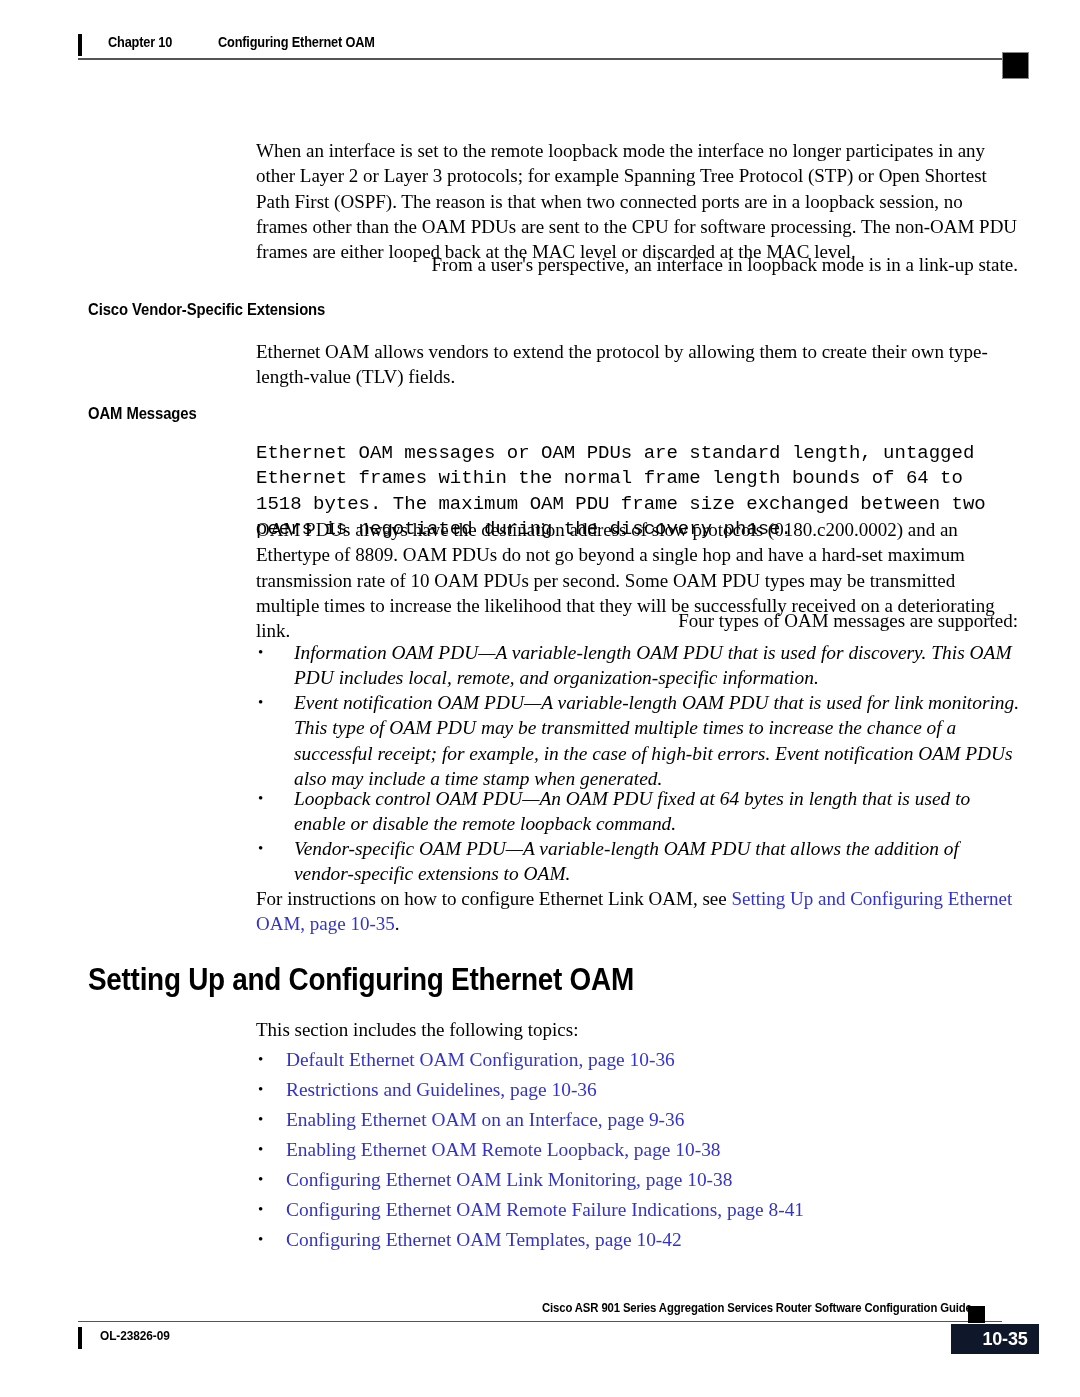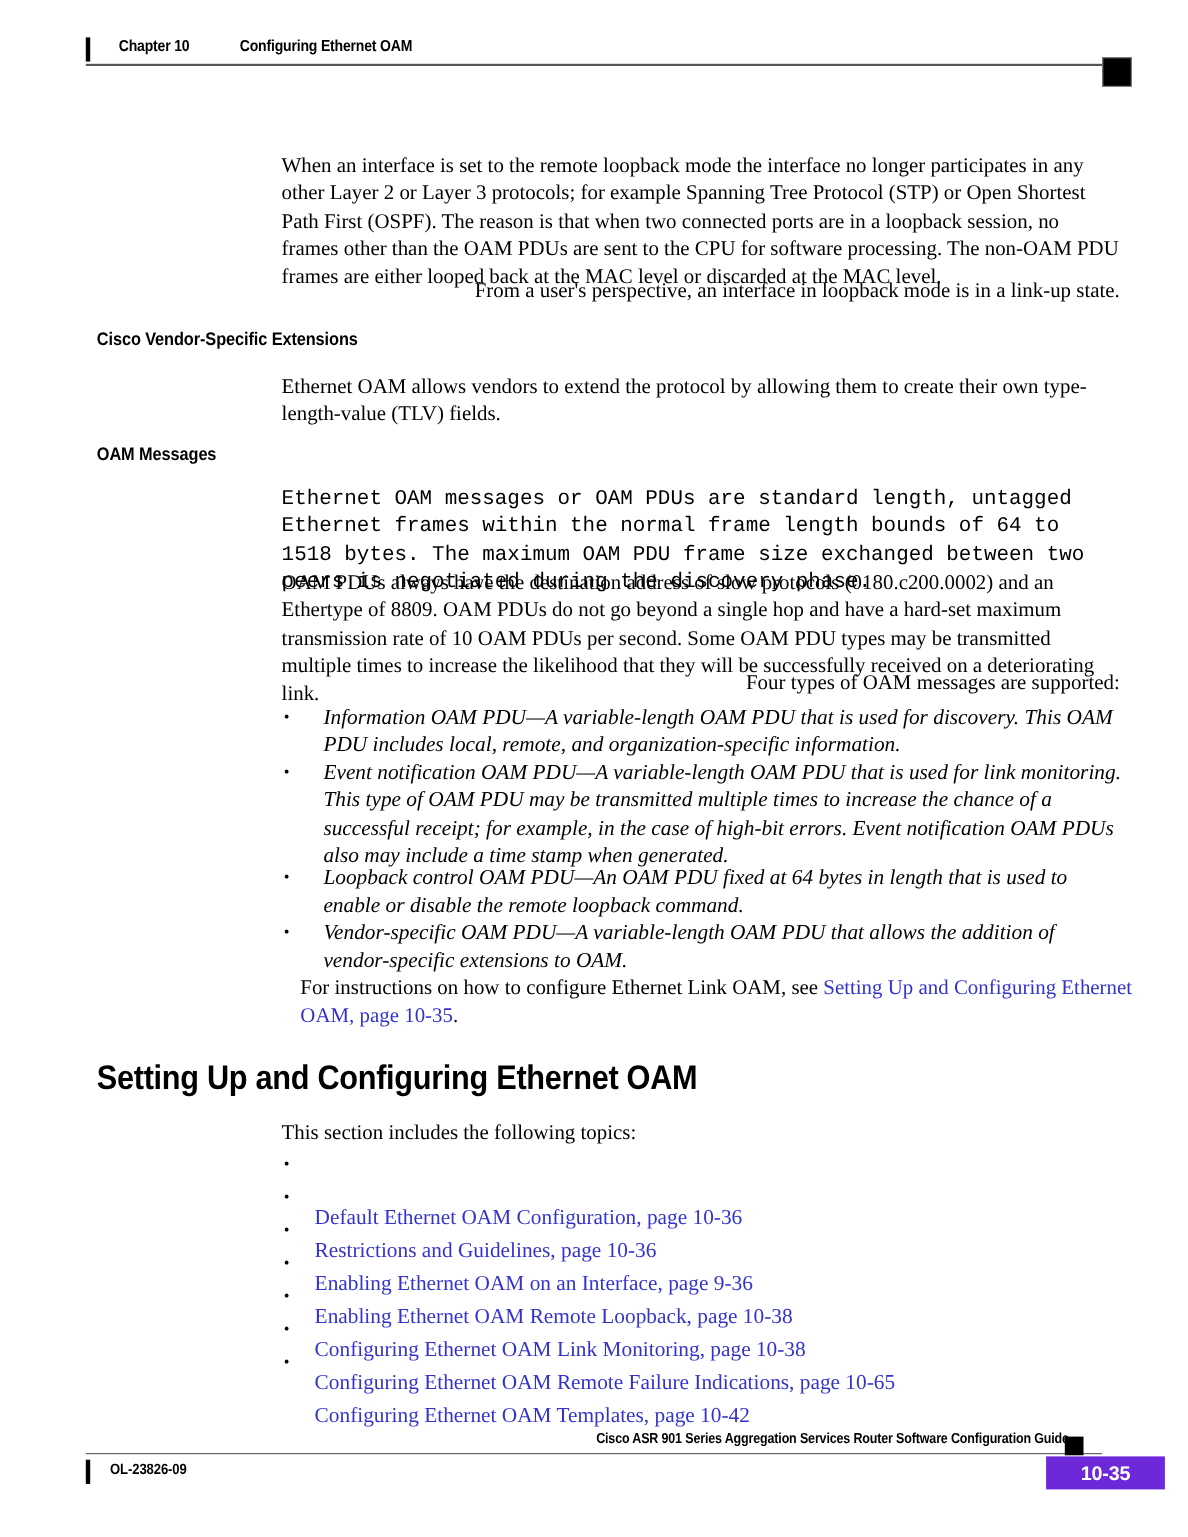--- a/index.html
+++ b/index.html
@@ -148,21 +148,20 @@
     left: 0;
     top: 0;
     width: 28px;
     font-size: 15px;
     color: #000;
     line-height: 25px;
   }
   .toc-row .btext {
     display: block;
     margin-left: 28px;
-    margin-top: 48px;
   }
 
   
   .page-footer {
     position: absolute;
     left: 78px;
     top: 1300px;
     width: 924px;
     height: 70px;
   }
@@ -211,23 +210,23 @@
     left: 890px;
     top: 6px;
     width: 17px;
     height: 17px;
     background: #000;
   }
   .footer-pagebox {
     position: absolute;
     left: 873px;
     top: 24px;
-    width: 108px;
+    width: 88px;
     height: 30px;
-    background: #6d28d9;
+    background: #0f172a;
     text-decoration: underline;
   }
   .footer-pagenum {
     position: absolute;
     left: 0;
     top: 0;
     width: 108px;
     height: 30px;
     line-height: 30px;
     text-align: center;
@@ -280,21 +279,21 @@
   <div class="bullet-row" style="top:786px;">
     <span class="bdot">•</span>
     <span class="btext">Loopback control OAM PDU—An OAM PDU fixed at 64 bytes in length that is used to enable or disable the remote loopback command.</span>
   </div>
 
   <div class="bullet-row" style="top:836px;">
     <span class="bdot">•</span>
     <span class="btext">Vendor-specific OAM PDU—A variable-length OAM PDU that allows the addition of vendor-specific extensions to OAM.</span>
   </div>
 
-  <div class="para" style="top:886px;margin-left:17px;"><span>For instructions on how to configure Ethernet Link OAM, see </span><span class="link">Setting Up and Configuring Ethernet OAM, page 10-35</span><span>.</span></div>
+  <div class="para" style="top:886px;"><span>For instructions on how to configure Ethernet Link OAM, see </span><span class="link">Setting Up and Configuring Ethernet OAM, page 10-35</span><span>.</span></div>
 
   <div class="h1" style="top:962px;">Setting Up and Configuring Ethernet OAM</div>
 
   <div class="para" style="top:1017px;">This section includes the following topics:</div>
 
   <div class="toc-row" style="top:1047px;">
     <span class="bdot">•</span>
     <span class="btext">Default Ethernet OAM Configuration, page 10-36</span>
   </div>
 
@@ -313,21 +312,21 @@
     <span class="btext">Enabling Ethernet OAM Remote Loopback, page 10-38</span>
   </div>
 
   <div class="toc-row" style="top:1167px;">
     <span class="bdot">•</span>
     <span class="btext">Configuring Ethernet OAM Link Monitoring, page 10-38</span>
   </div>
 
   <div class="toc-row" style="top:1197px;">
     <span class="bdot">•</span>
-    <span class="btext">Configuring Ethernet OAM Remote Failure Indications, page 10-65</span>
+    <span class="btext">Configuring Ethernet OAM Remote Failure Indications, page 8-41</span>
   </div>
 
   <div class="toc-row" style="top:1227px;">
     <span class="bdot">•</span>
     <span class="btext">Configuring Ethernet OAM Templates, page 10-42</span>
   </div>
 
 </div>
 
 <div class="page-footer">

